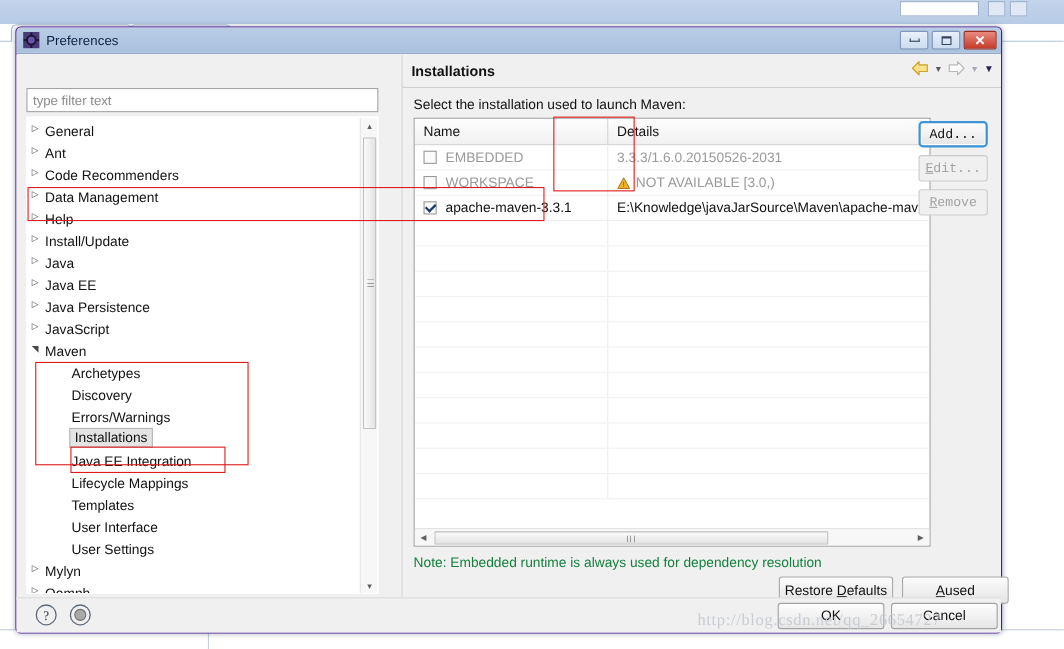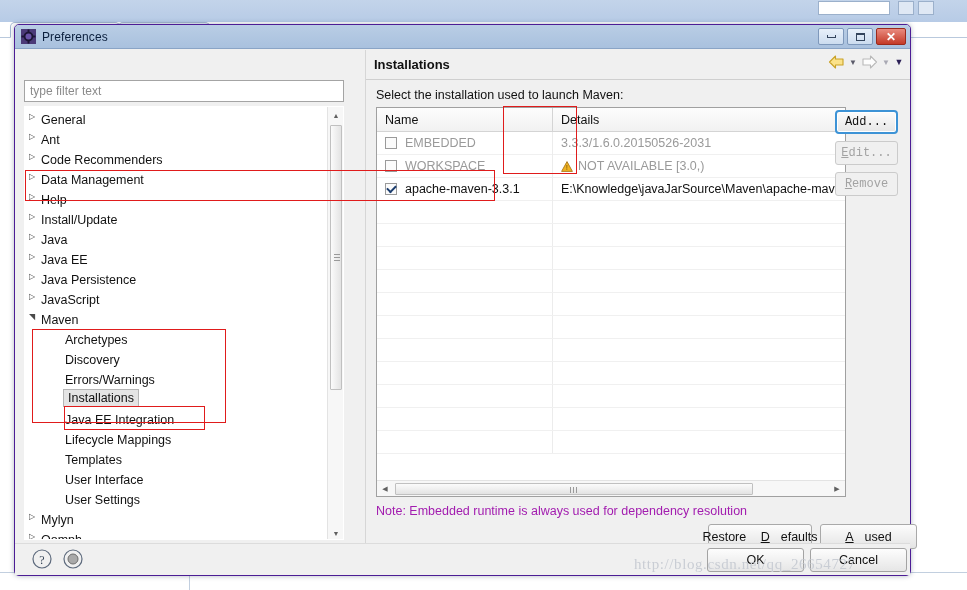--- a/index.html
+++ b/index.html
@@ -232,27 +232,27 @@
     display:flex; align-items:center; justify-content:center; color:#111;font-family:Liberation Mono, monospace;
   }
   .sidebtn.focused {
     border:2px solid #3d93d6; border-radius:4px;
     box-shadow: inset 0 0 0 1px #ffffff;
   }
   .sidebtn.disabled { color:#a3a3a3; background:#f0f0f0; border-color:#cbcbcb; }
   .ul { text-decoration:underline; }
 
   #note {
-    position:absolute; left:10px; top:454px; font-size:12.5px; color:#a21caf;
+    position:absolute; left:10px; top:454px; font-size:12.5px; color:#15803d;
   }
   .bottombtn {
     position:absolute; height:25px;
     font-size:12.5px; border:1px solid #a9a9a9; border-radius:3px;
     background:linear-gradient(#fcfcfc,#e4e4e4);
-    display:flex; align-items:center; justify-content:center; color:#111;gap:11px;
+    display:flex; align-items:center; justify-content:center; color:#111;
   }
 
   
   #dlgfooter {
     position:absolute; left:0; bottom:0; width:895px; height:32px;
     background:#f0f0f0; border-top:1px solid #dcdcdc;
   }
   #helpicons { position:absolute; left:16px; top:4px; display:flex; gap:9px; }
   .circbtn { width:22px; height:22px; display:block; }
   .footbtn {

